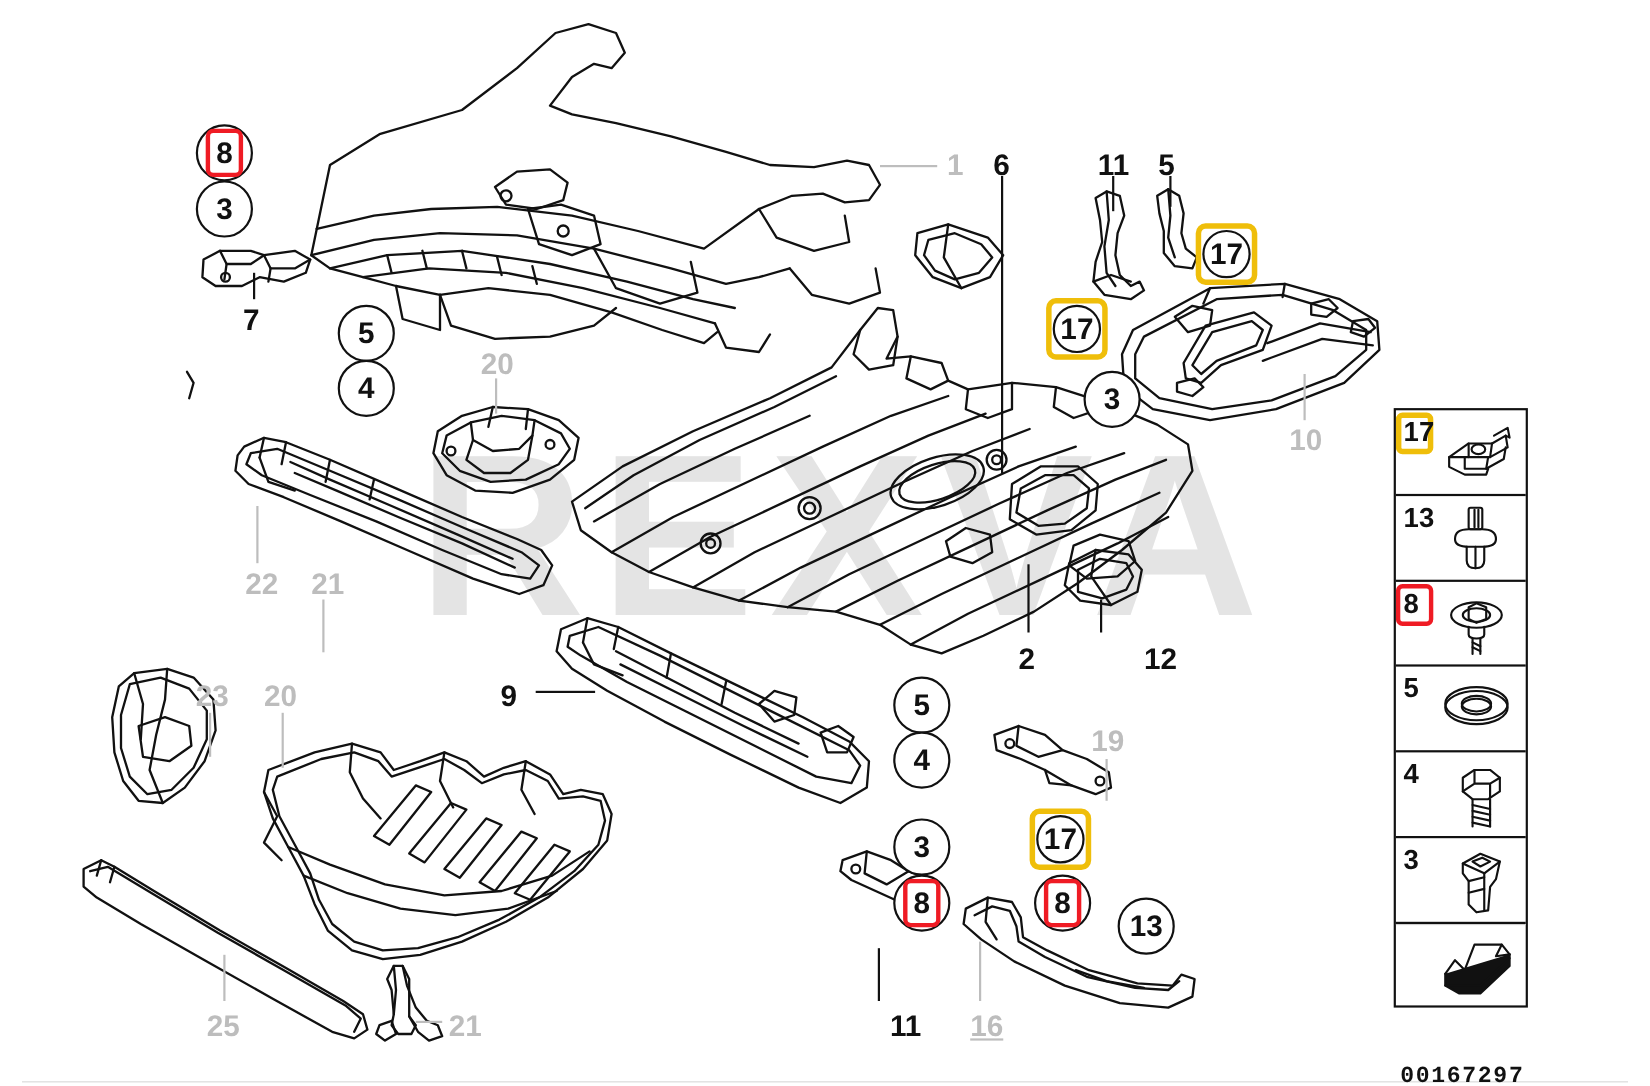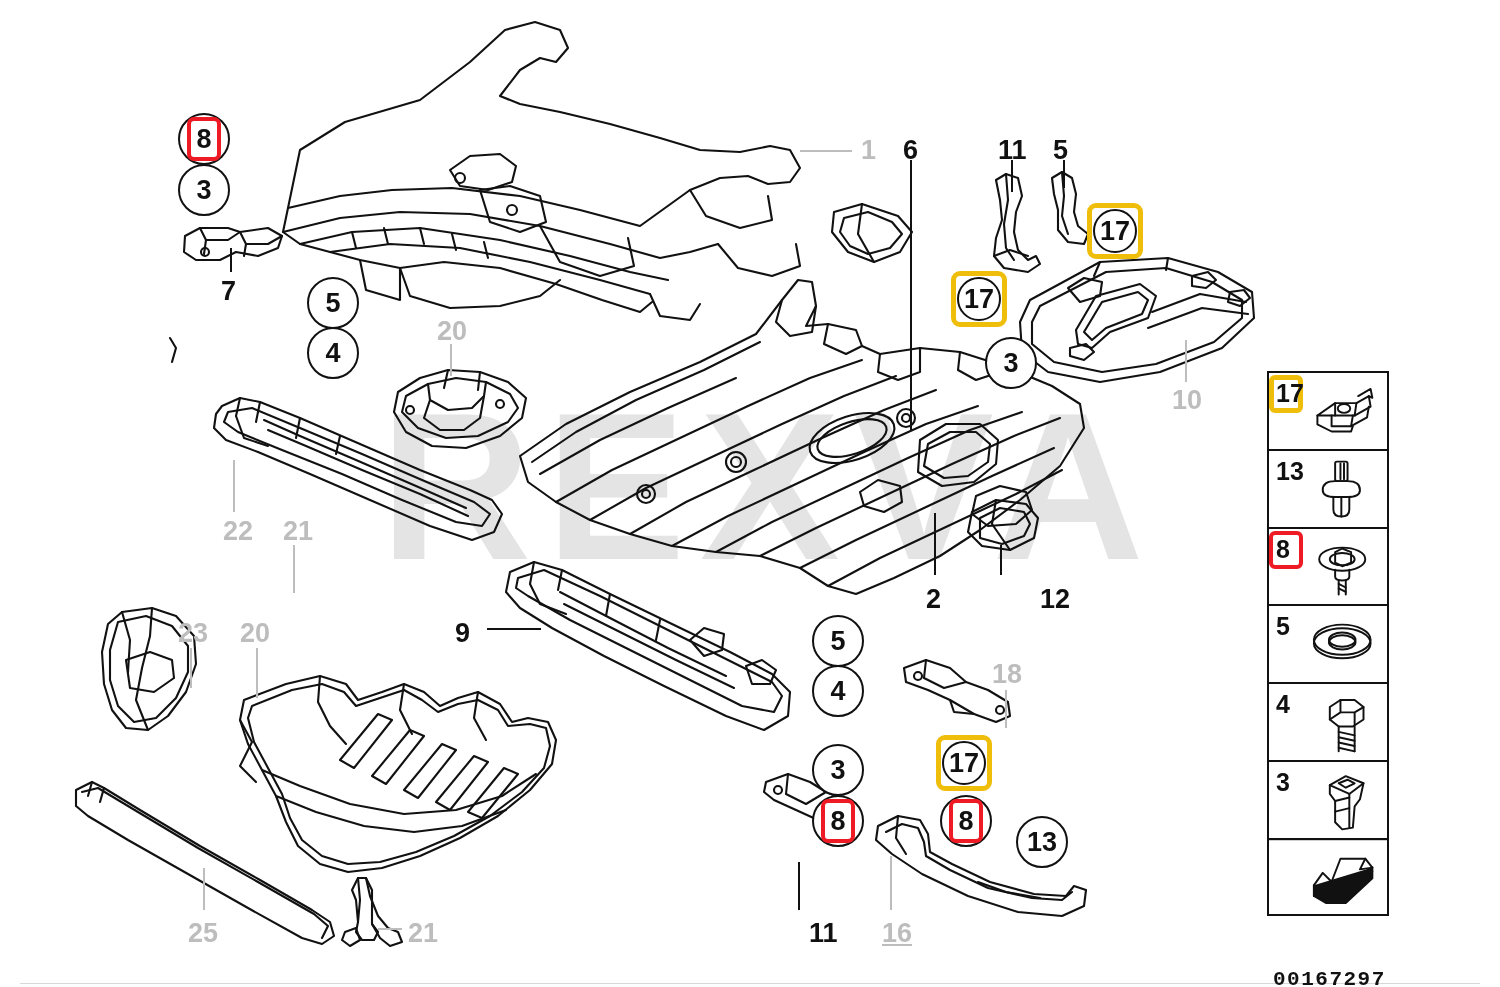--- a/index.html
+++ b/index.html
@@ -461,21 +461,21 @@
       <div class="lbl dark" style="left: 221px; top: 278px;">7</div>
       <div class="lbl light" style="left: 437px; top: 318px;">20</div>
       <div class="lbl light" style="left: 1172px; top: 387px;">10</div>
       <div class="lbl light" style="left: 223px; top: 518px;">22</div>
       <div class="lbl light" style="left: 283px; top: 518px;">21</div>
       <div class="lbl dark" style="left: 926px; top: 586px;">2</div>
       <div class="lbl dark" style="left: 1040px; top: 586px;">12</div>
       <div class="lbl dark" style="left: 455px; top: 620px;">9</div>
       <div class="lbl light" style="left: 178px; top: 620px;">23</div>
       <div class="lbl light" style="left: 240px; top: 620px;">20</div>
-      <div class="lbl light" style="left: 992px; top: 661px;">18</div>
+      <div class="lbl light" style="left: 992px; top: 661px;">19</div>
       <div class="lbl dark" style="left: 786px; top: 920px; margin-left: 23px;">11</div>
       <div class="lbl light" style="left: 882px; top: 920px; text-decoration: underline;">16</div>
       <div class="lbl light" style="left: 188px; top: 920px;">25</div>
       <div class="lbl light" style="left: 408px; top: 920px;">21</div>
     </div>
 
   <div id="callout-layer">
       <div class="callout" style="left: 178px; top: 113px;">
         <div class="hl red"></div>
         <span class="num">8</span>

